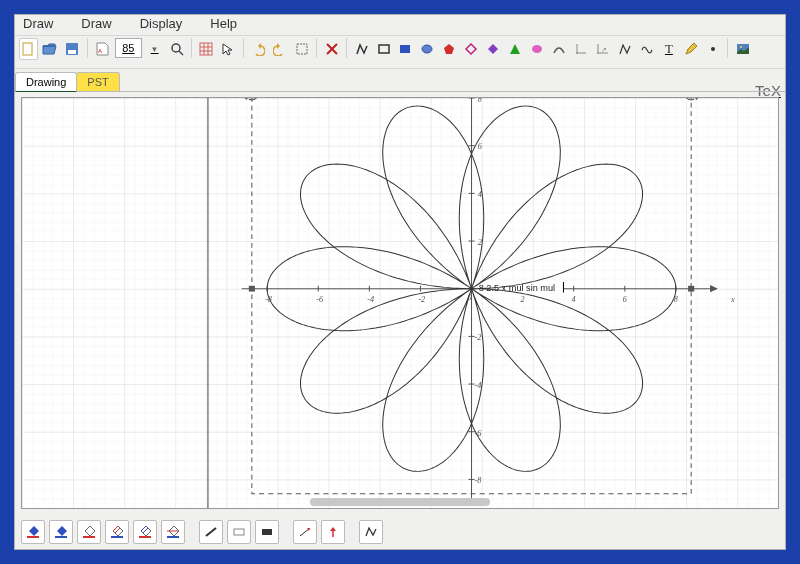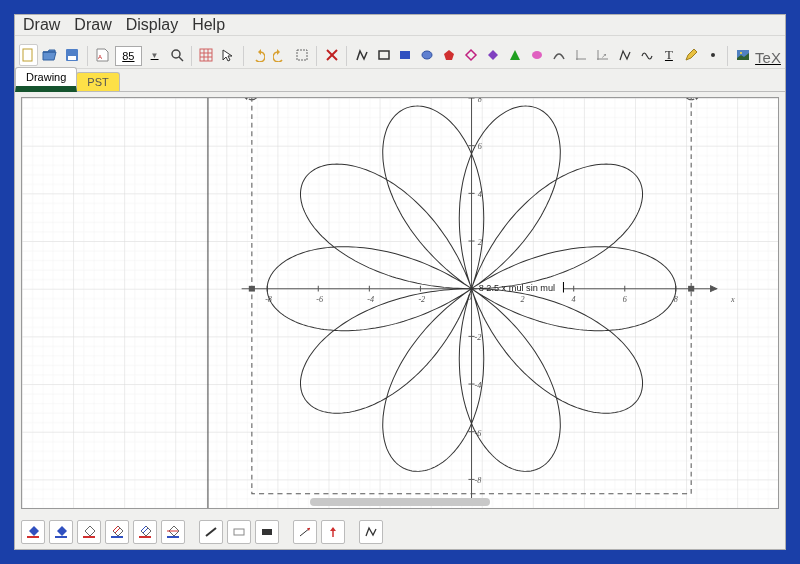--- a/index.html
+++ b/index.html
@@ -28,34 +28,34 @@
     background: #e8e8e6;
     text-align: center;
     font-size: 11px;
     color: #444;
     line-height: 18px;
     border-bottom: 1px solid #d0d0d0;
   }
   .menubar {
     height: 18px;
     padding: 1px 4px;
-    font-size: 16px;
+    font-size: 13px;
     color: #333;
     display: flex;
-    gap: 6px;
+    gap: 20px;
     align-items: flex-start;
   }
   .menubar span {
     padding: 0 4px;
   }
   .toolbar {
     height: 28px;
     padding: 2px 4px;
     display: flex;
-    align-items: flex-end;
+    align-items: flex-start;
     gap: 3px;
     border-top: 1px solid #d8d8d6;
     border-bottom: 1px solid #d8d8d6;
     text-decoration: underline;
   }
   .tbtn {
     width: 20px;
     height: 20px;
     display: flex;
     align-items: center;
@@ -99,21 +99,21 @@
     background: #fde047;
     border-top-left-radius: 3px;
     border-top-right-radius: 3px;
     margin-right: -1px;
     color: #555;
   }
   .tab.active {
     background: #fff;
     position: relative;
     z-index: 2;
-    border-bottom: 6px solid #14532d;
+    border-bottom: 1px solid #14532d;
     margin-bottom: -1px;
     color: #000;
   }
   .canvas-wrap {
     flex: 1;
     background: #fff;
     margin: 6px;
     border: 1px solid #999;
     position: relative;
     overflow: hidden;

